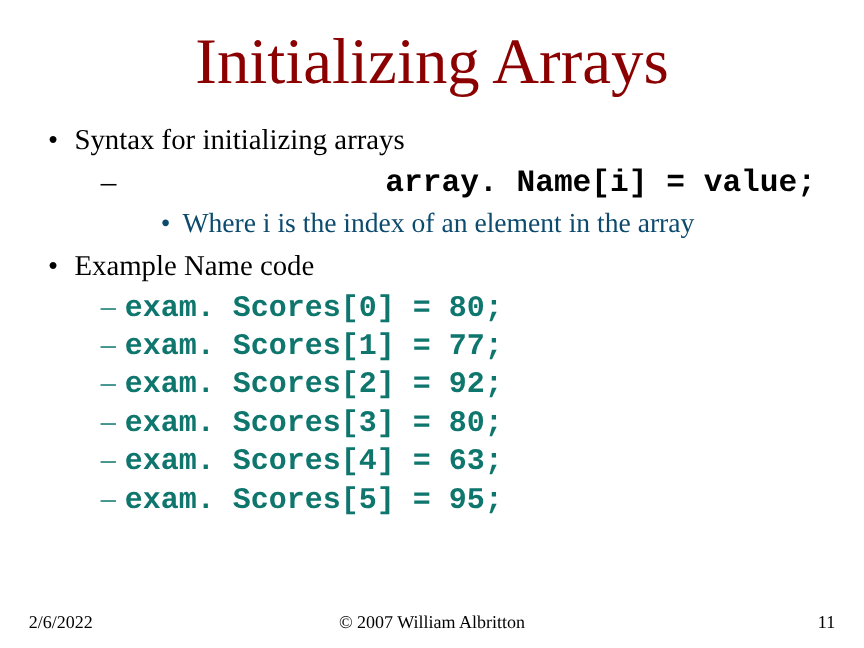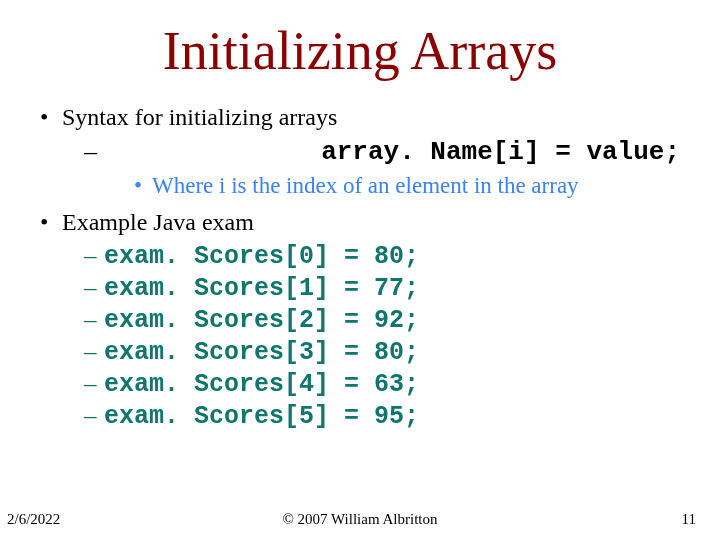--- a/index.html
+++ b/index.html
@@ -52,21 +52,21 @@
   .bullet2::before {
     content: "–";
     position: absolute;
     left: 44px;
     top: 0;
     font-family: 'Times New Roman', Times, serif;
     font-weight: normal;
   }
   .bullet3 {
     font-size: 23px;
-    color: #3b82f6;
+    color: #0c4a6e;
     margin: 0 0 10px 0;
     padding-left: 112px;
     position: relative;
   }
   .bullet3::before {
     content: "•";
     position: absolute;
     left: 94px;
     top: 0;
   }
@@ -91,21 +91,21 @@
   .footer {
     position: absolute;
     bottom: 12px;
     left: 0;
     width: 720px;
     font-size: 15px;
     color: #000;
   }
   .footer-date {
     position: absolute;
-    left: 7px;
+    left: 24px;
     bottom: 0;
   }
   .footer-copy {
     position: absolute;
     width: 100%;
     text-align: center;
     bottom: 0;
   }
   .footer-page {
     position: absolute;
@@ -116,21 +116,21 @@
 </head>
 <body>
 
 <div class="slide">
   <h1 class="title">Initializing Arrays</h1>
 
   <div class="bullet1">Syntax for initializing arrays</div>
   <div class="bullet2">array. Name[i] = value;</div>
   <div class="bullet3">Where i is the index of an element in the array</div>
 
-  <div class="bullet1">Example Java exam</div>
+  <div class="bullet1">Example Name code</div>
 
   <div class="code-line">exam. Scores[0] = 80;</div>
   <div class="code-line">exam. Scores[1] = 77;</div>
   <div class="code-line">exam. Scores[2] = 92;</div>
   <div class="code-line">exam. Scores[3] = 80;</div>
   <div class="code-line">exam. Scores[4] = 63;</div>
   <div class="code-line">exam. Scores[5] = 95;</div>
 
   <div class="footer">
     <span class="footer-date">2/6/2022</span>

